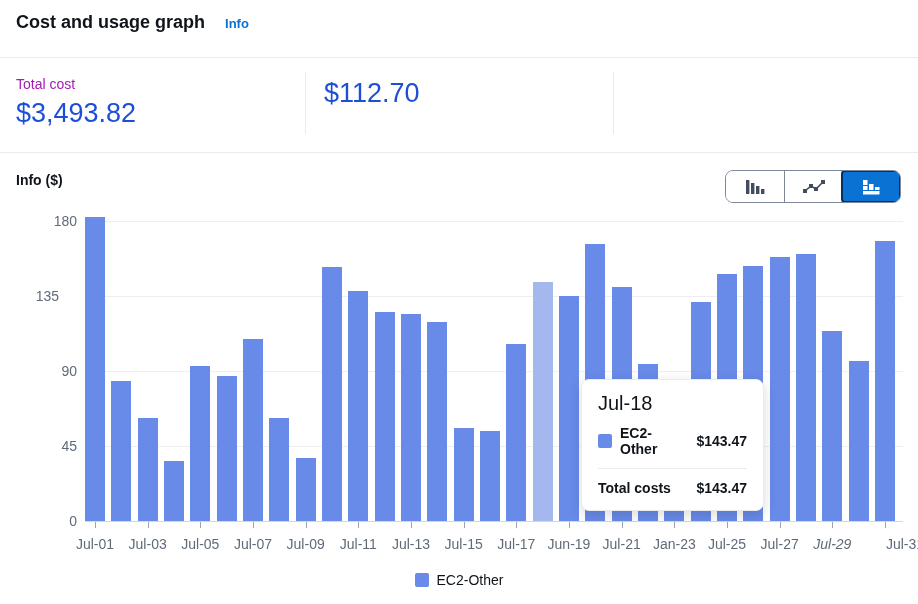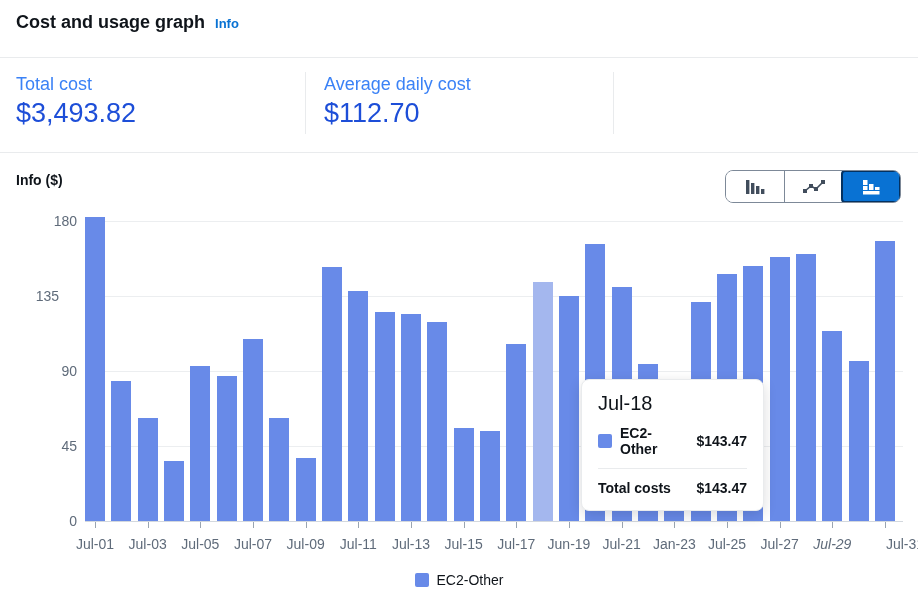--- a/index.html
+++ b/index.html
@@ -1,28 +1,28 @@
 <!DOCTYPE html>
 <html><head>
 <meta charset="utf-8">
 <style>
   * { margin:0; padding:0; box-sizing:border-box; }
   html,body { background:#fff; }
   body { font-family:"Liberation Sans", sans-serif; color:#0f141a; }
   #app { position:relative; width:918px; height:604px; background:#fff; overflow:hidden; }
 
   
-  .hdr { position:absolute; left:16px; top:12px; display:flex; align-items:baseline; gap:10px; }
+  .hdr { position:absolute; left:16px; top:12px; display:flex; align-items:baseline; gap:20px; }
   .hdr-title { font-size:18px; font-weight:bold; color:#0f141a; }
   .hdr-info { font-size:13px; font-weight:bold; color:#0972d3; text-decoration:none; cursor:pointer; }
   .divider-h { position:absolute; left:0; width:918px; height:1px; background:#e9ebed; }
 
   
   .stat { position:absolute; top:74px; }
-  .stat-label { font-size:18px; color:#3b82f6; line-height:20px; }
+  .stat-label { font-size:14px; color:#a21caf; line-height:20px; }
   .stat-value { font-size:27px; color:#1d4ed8; margin-top:4px; }
   .divider-v { position:absolute; top:72px; width:1px; height:62px; background:#e9ebed; }
 
   
   .costs-label { position:absolute; left:16px; top:172px; font-size:14px; font-weight:bold; color:#0f141a; }
   .seg-group { position:absolute; right:17px; top:170px; display:flex; border-radius:8px; overflow:hidden; border:1px solid #7d8998; }
   .seg { width:58px; height:31px; display:flex; align-items:center; justify-content:center; background:#fff; cursor:pointer; border-left:1px solid #7d8998; }
   .seg:first-child { border-left:none; }
   .seg.selected { background:#0972d3; border:2px solid #033160; border-radius:4px; margin:-1px; width:60px; height:33px; }
 
@@ -59,21 +59,20 @@
     <a class="hdr-info">Info</a>
   </div>
   <div class="divider-h" style="top:57px"></div>
 
   <div class="stat" style="left:16px">
     <div class="stat-label">Total cost</div>
     <div class="stat-value">$3,493.82</div>
   </div>
   <div class="divider-v" style="left:305px"></div>
   <div class="stat" style="left:324px">
-    <div class="stat-label">Average daily cost</div>
     <div class="stat-value">$112.70</div>
   </div>
   <div class="divider-v" style="left:613px"></div>
   <div class="divider-h" style="top:152px"></div>
 
   <div class="costs-label">Info ($)</div>
 
   <div class="seg-group">
     <div class="seg">
       <svg width="22" height="18" viewBox="0 0 22 18">

